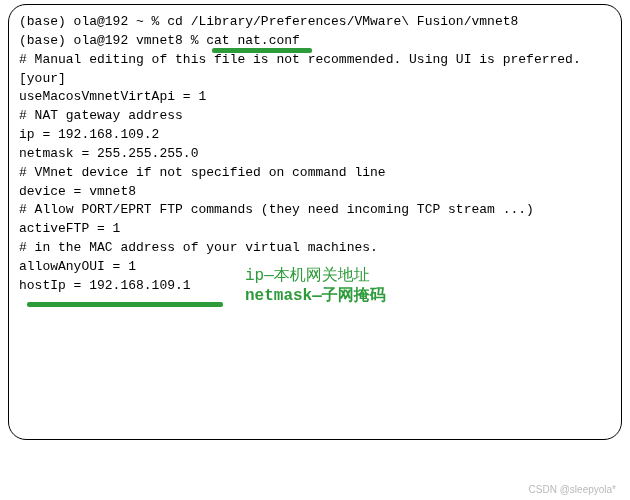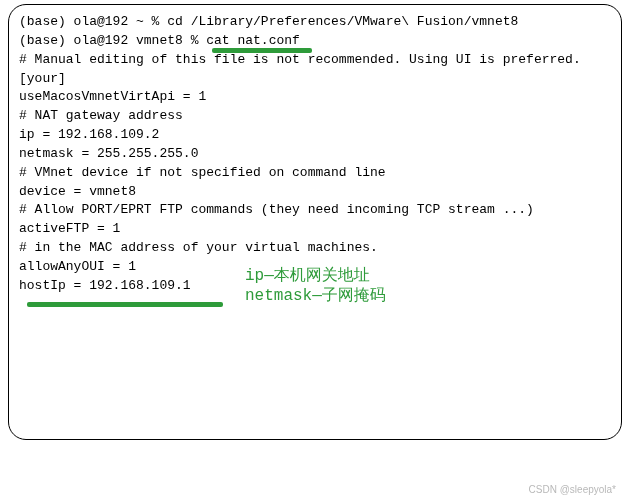--- a/index.html
+++ b/index.html
@@ -53,20 +53,21 @@
       font-size: 16px;
       white-space: pre;
     }
     .ann1 {
       top: 260px;
       left: 236px;
     }
     .ann2 {
       top: 280px;
       left: 236px;
+      font-weight: bold;
     }
     .watermark {
       position: absolute;
       bottom: 3px;
       right: 14px;
       font-size: 10px;
       color: #b9b9b9;
       font-family: Arial, sans-serif;
     }
   </style>

